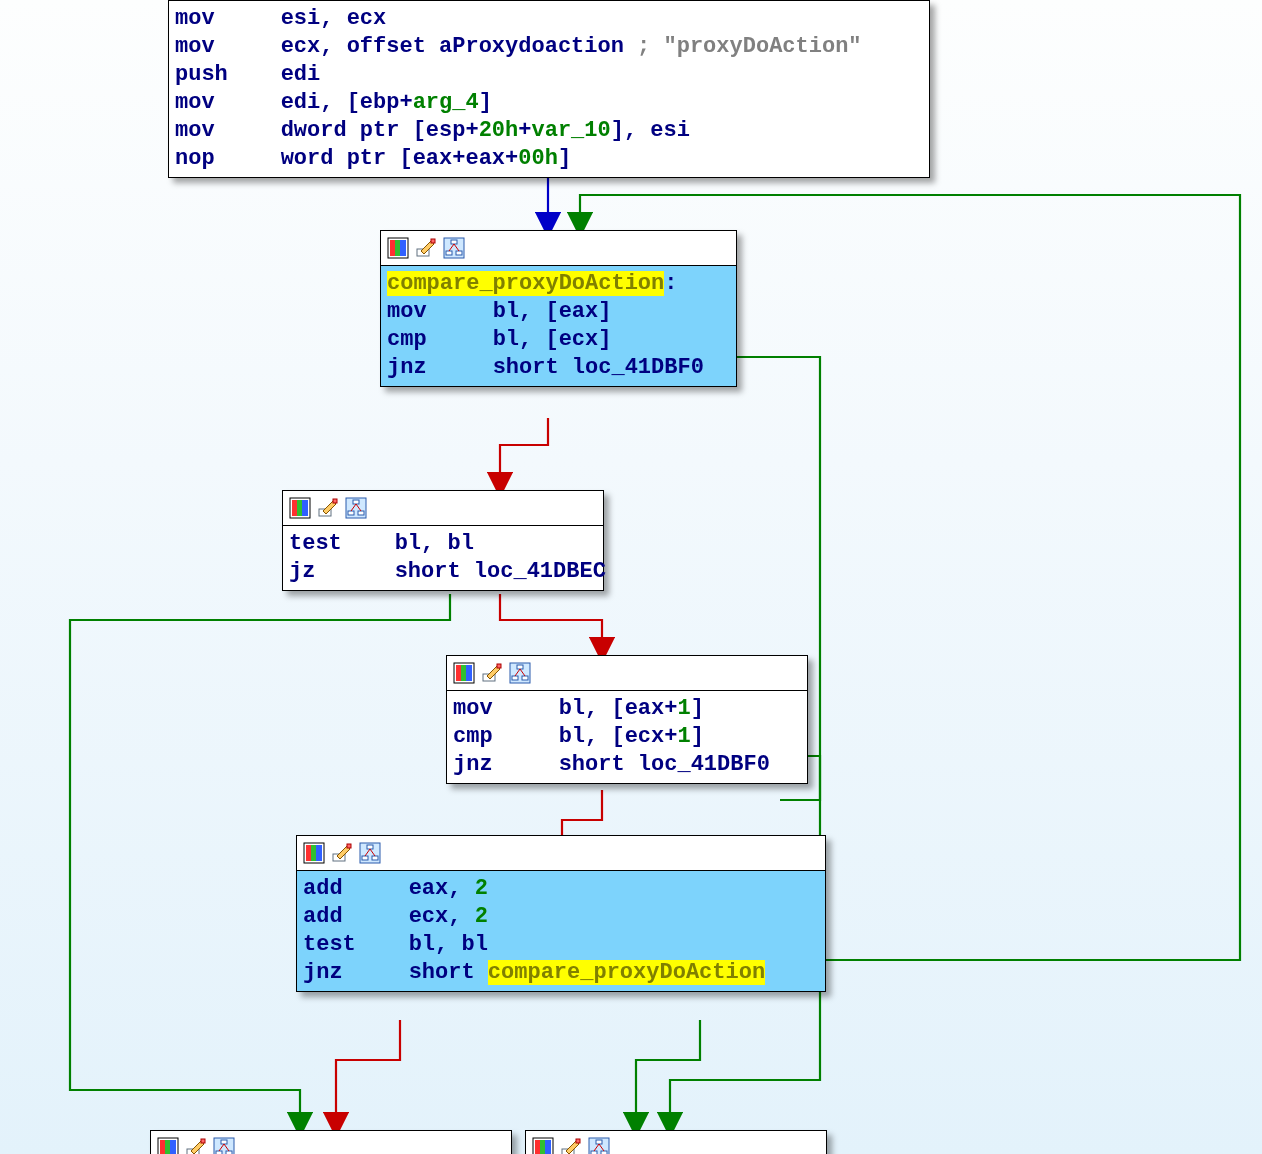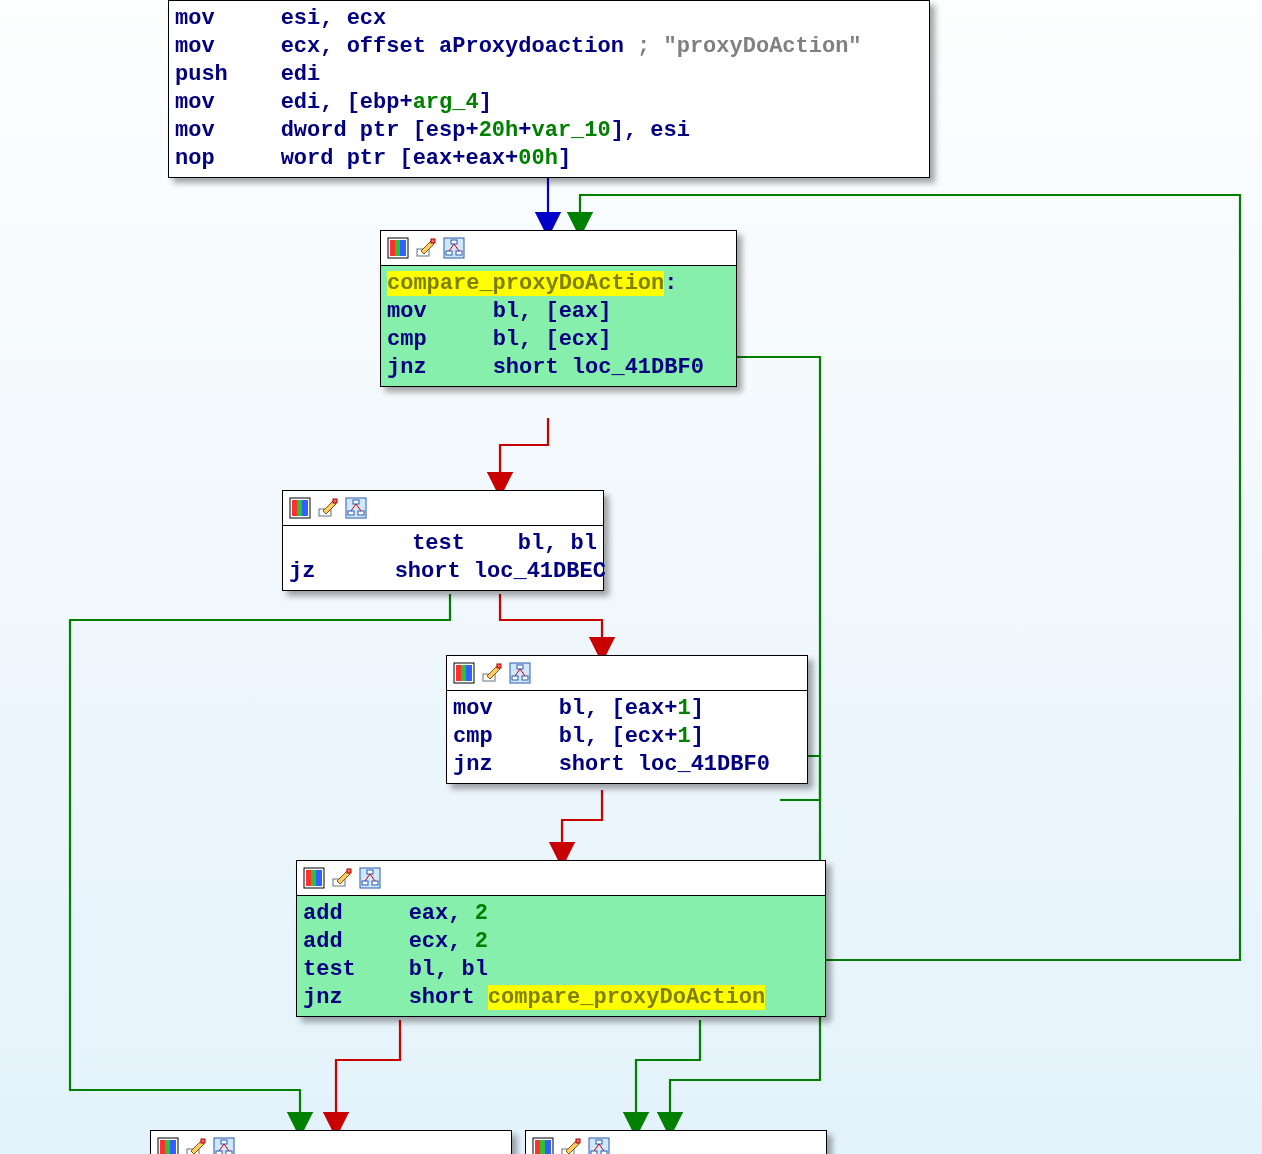--- a/index.html
+++ b/index.html
@@ -4,21 +4,21 @@
 <style>
   html,body{margin:0;padding:0;width:1262px;height:1154px;overflow:hidden;
     background:linear-gradient(to bottom,#fdfefe 0%,#f3f9fd 40%,#e3f2fb 100%);
     font-family:Consolas,'Courier New',monospace;font-size:22px;font-weight:bold;}
   .stage{position:relative;width:1262px;height:1154px;}
   .node{position:absolute;background:#fff;border:1px solid #000;
     box-shadow:5px 5px 6px rgba(0,0,0,.35);}
   .titlebar{height:34px;background:#fff;border-bottom:1px solid #000;
     display:flex;align-items:center;gap:6px;padding:0 6px;}
   .body{padding:4px 6px;white-space:pre;line-height:28px;color:#000080;}
-  .body.green{background:#86efac;}
+  .body.green{background:#7dd3fc;}
   .kw{color:#000080;}
   .reg{color:#000080;}
   .num{color:#008000;}
   .sym{color:#008000;}
   .lbl{color:#000080;}
   .cmt{color:#808080;}
   .hl{background:#ffff00;color:#808000;}
   svg.arrows{position:absolute;left:0;top:0;width:1262px;height:1154px;pointer-events:none;}
   .icn{width:22px;height:22px;display:inline-block;}
 </style>
@@ -96,21 +96,21 @@
             <path d="M11 7 L6 14 M11 7 L16 14" stroke="#cc0000" fill="none"></path>
           </svg>
       </span>
     </div>
     <div class="body green"><span class="hl">compare_proxyDoAction</span><span class="kw">:</span>
 <span class="kw">mov     </span><span class="reg">bl</span><span class="kw">, [</span><span class="reg">eax</span><span class="kw">]</span>
 <span class="kw">cmp     </span><span class="reg">bl</span><span class="kw">, [</span><span class="reg">ecx</span><span class="kw">]</span>
 <span class="kw">jnz     </span><span class="kw">short </span><span class="lbl">loc_41DBF0</span></div>
   </div>
 
-  <div class="node" style="left:282px;top:490px;width:320px;text-align:right;">
+  <div class="node" style="left:282px;top:490px;width:320px;">
     <div class="titlebar">
       <span class="icn">
         <svg viewBox="0 0 22 22">
             <rect x="1" y="1" width="20" height="20" fill="none" stroke="#000"></rect>
             <rect x="3" y="3" width="5" height="16" fill="#ff3030"></rect>
             <rect x="8" y="3" width="5" height="16" fill="#30c030"></rect>
             <rect x="13" y="3" width="6" height="16" fill="#3060ff"></rect>
           </svg>
       </span>
       <span class="icn">
@@ -159,21 +159,21 @@
             <rect x="13" y="14" width="6" height="4" fill="#fff" stroke="#2a5aac"></rect>
             <path d="M11 7 L6 14 M11 7 L16 14" stroke="#cc0000" fill="none"></path>
           </svg>
       </span>
     </div>
     <div class="body"><span class="kw">mov     </span><span class="reg">bl</span><span class="kw">, [</span><span class="reg">eax</span><span class="kw">+</span><span class="num">1</span><span class="kw">]</span>
 <span class="kw">cmp     </span><span class="reg">bl</span><span class="kw">, [</span><span class="reg">ecx</span><span class="kw">+</span><span class="num">1</span><span class="kw">]</span>
 <span class="kw">jnz     </span><span class="kw">short </span><span class="lbl">loc_41DBF0</span></div>
   </div>
 
-  <div class="node" style="left:296px;top:860px;width:528px;">
+  <div class="node" style="left:296px;top:835px;width:528px;">
     <div class="titlebar">
       <span class="icn">
         <svg viewBox="0 0 22 22">
             <rect x="1" y="1" width="20" height="20" fill="none" stroke="#000"></rect>
             <rect x="3" y="3" width="5" height="16" fill="#ff3030"></rect>
             <rect x="8" y="3" width="5" height="16" fill="#30c030"></rect>
             <rect x="13" y="3" width="6" height="16" fill="#3060ff"></rect>
           </svg>
       </span>
       <span class="icn">

